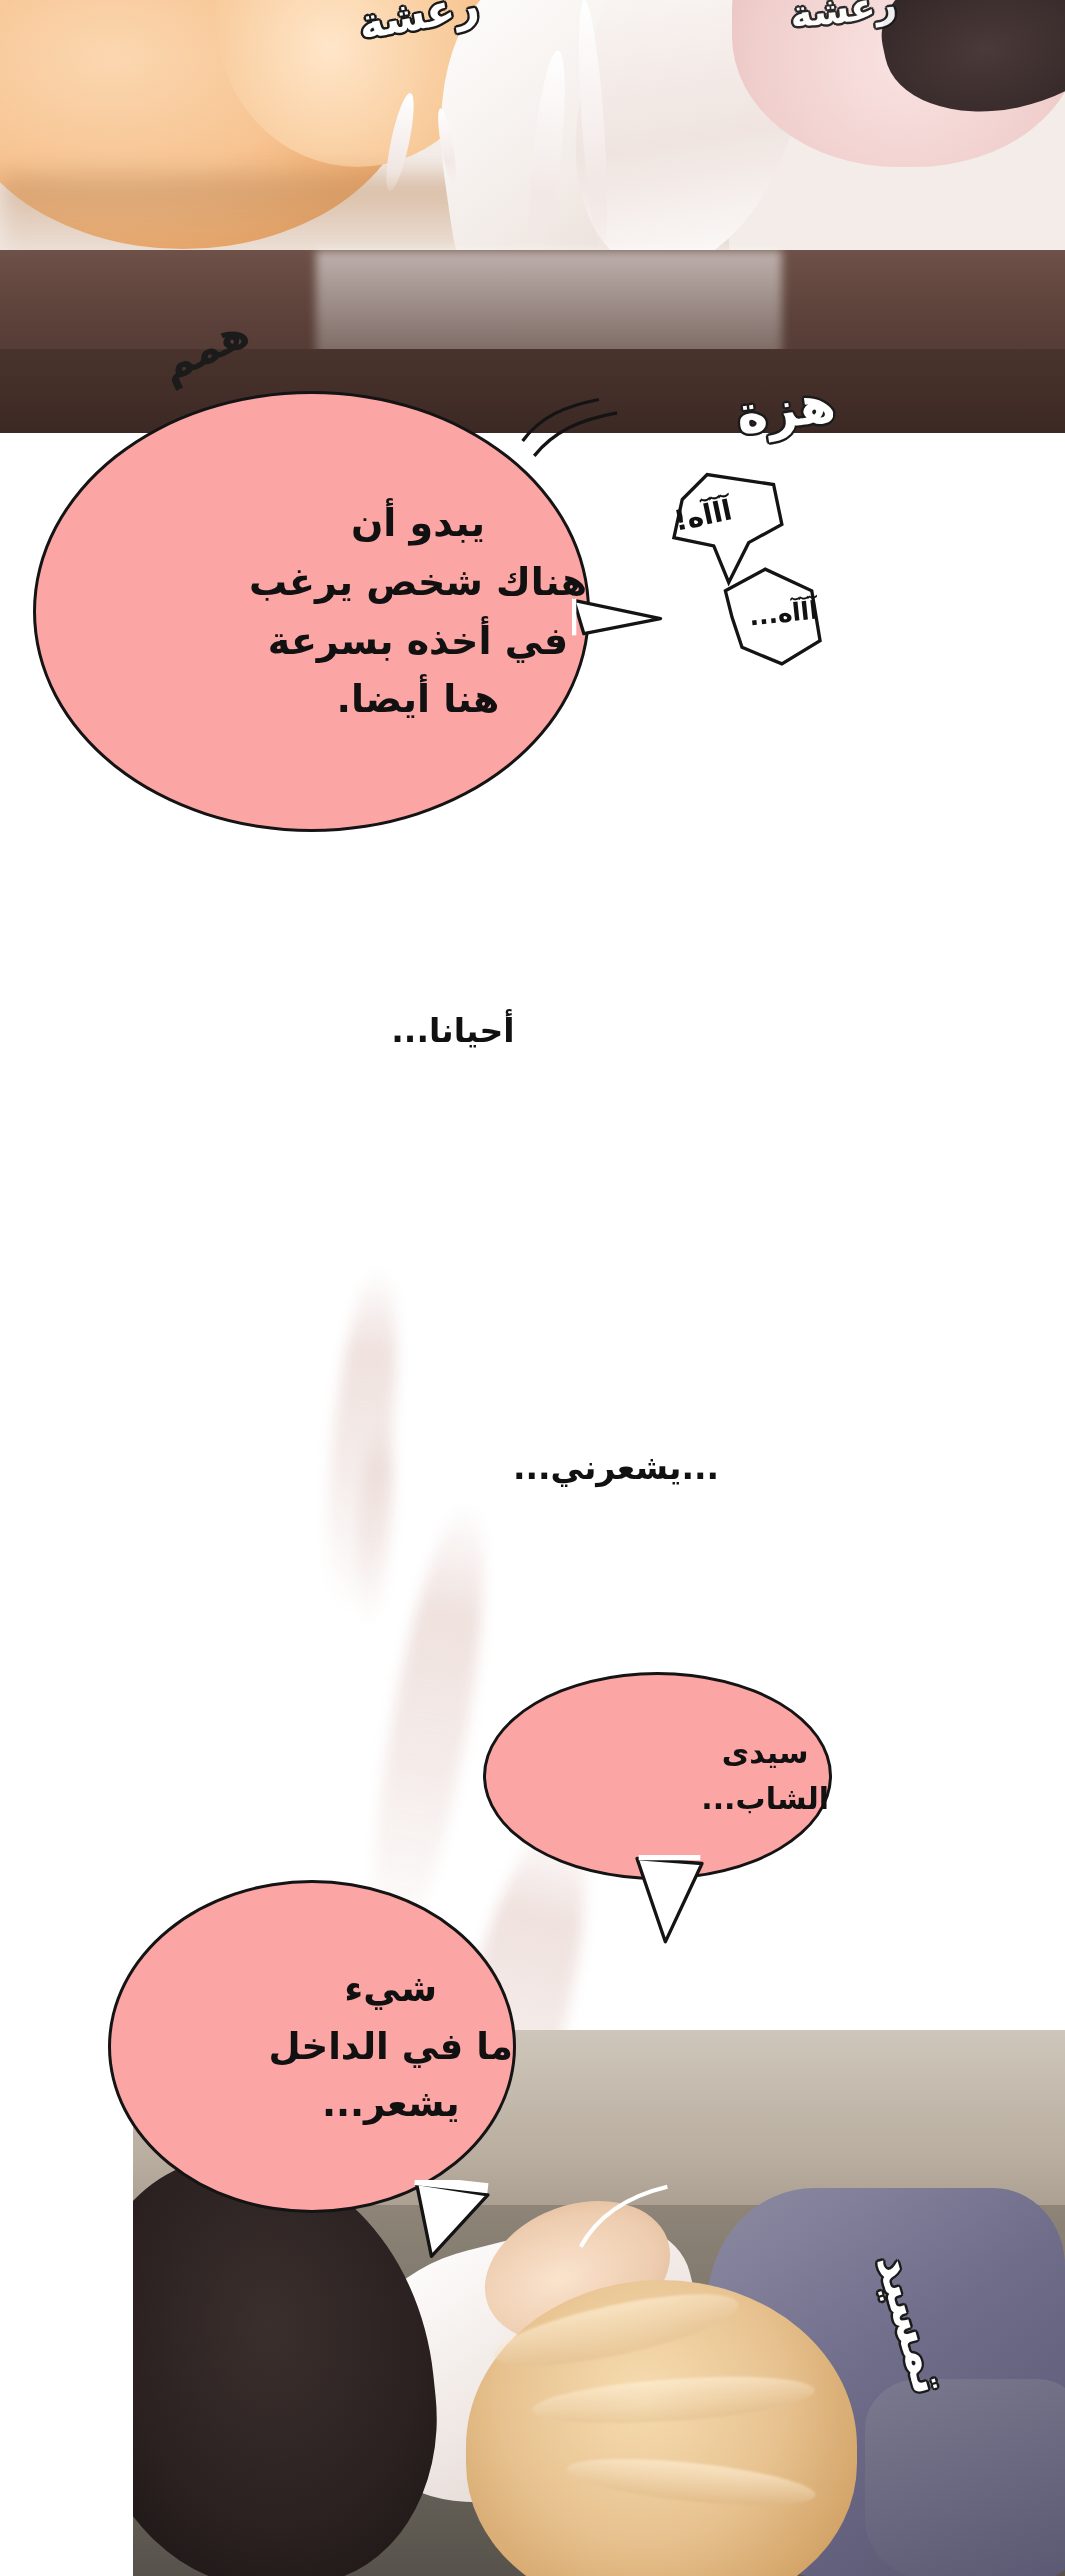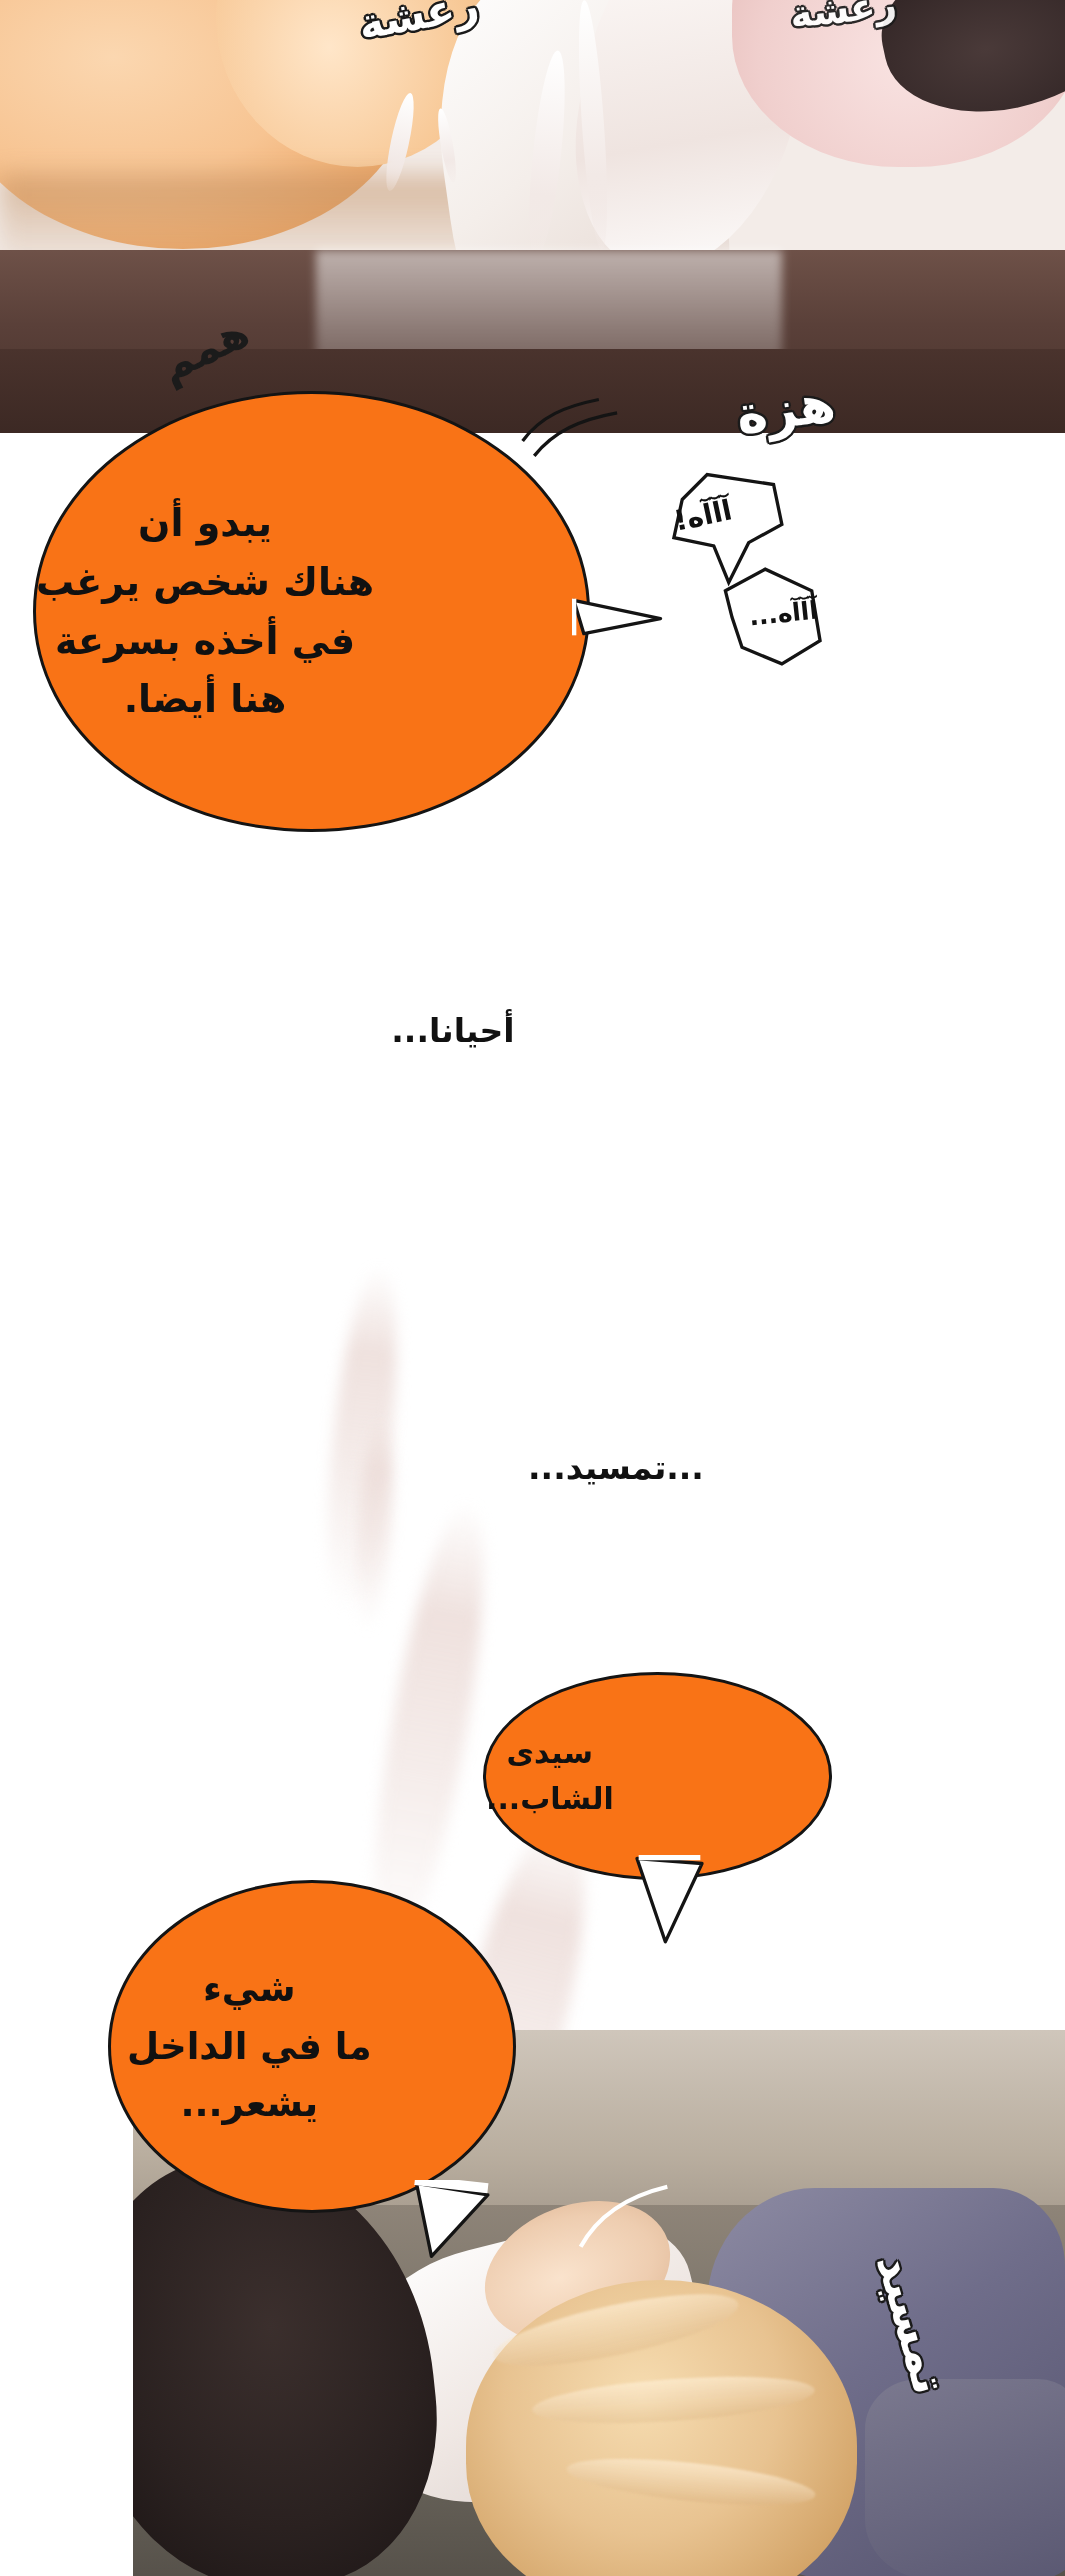--- a/index.html
+++ b/index.html
@@ -192,26 +192,26 @@
     position: absolute;
     left: 732px; top: 349px;
     width: 216px; height: 200px;
     background: linear-gradient(160deg, #7b798f 0%, #5a5872 100%);
     border-radius: 25% 20% 20% 30%;
   }
 
   
   .bubble {
     position: absolute;
-    background: #f97316;
+    background: #fca5a5;
     border: 3.3px solid #141414;
     border-radius: 50%;
     display: flex;
     align-items: center;
-    justify-content: flex-end;
+    justify-content: flex-start;
     text-align: center;
     box-sizing: border-box;
   }
   .bubble .txt {
     color: #111111;
     line-height: 1.55;
     font-weight: 600;
     white-space: pre-line;
     direction: rtl;
   }
@@ -374,21 +374,21 @@
 هناك شخص يرغب
 في أخذه بسرعة
 هنا أيضا.</div>
   </div>
   <svg class="tail-1" viewBox="0 0 110 60">
     <path d="M2 10 L106 32 L14 50 Z" fill="#ffffff" stroke="#141414" stroke-width="4" stroke-linejoin="round"></path>
     <path d="M0 8 L0 52" stroke="#ffffff" stroke-width="10"></path>
   </svg>
 
   <div class="narration" id="narration-1">أحيانا...</div>
-  <div class="narration" id="narration-2">...تمسيد...</div>
+  <div class="narration" id="narration-2">...يشعرني...</div>
 
   <div class="panel-bottom">
     <div class="bg-wall"></div>
     <div class="bg-wall-2"></div>
     <div class="shirt-white"></div>
     <div class="neck-skin"></div>
     <div class="dark-hair-b"></div>
     <div class="coat-grey"></div>
     <div class="coat-grey-2"></div>
     <div class="blond-head"></div>

